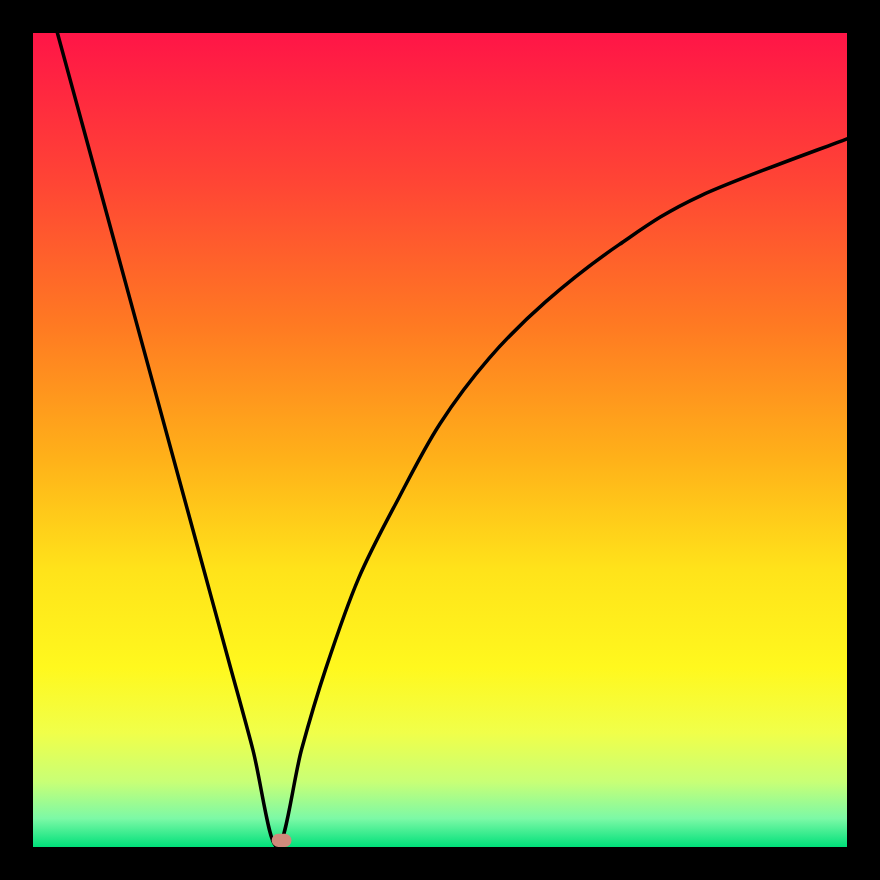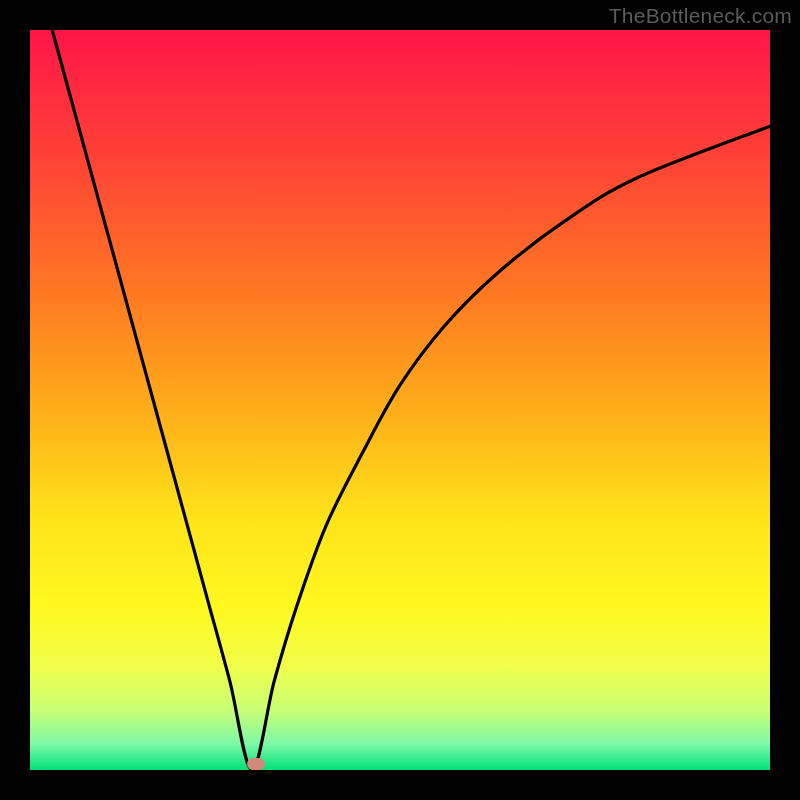--- a/index.html
+++ b/index.html
@@ -77,14 +77,13 @@
       <rect x="0" y="0" width="740" height="740" fill="url(#bgGrad)"></rect>
     </svg>
 
     <svg class="curve-layer" viewBox="0 0 740 740" preserveAspectRatio="none">
       <path id="curvePath" d="M 22.2 0 C 25.9 13.566666666666663 37 54.26666666666665 44.4 81.39999999999998 C 51.8 108.5333333333333 59.199999999999996 135.66666666666663 66.6 162.79999999999995 C 74 189.93333333333328 81.39999999999999 217.06666666666666 88.8 244.2 C 96.2 271.3333333333333 103.6 298.46666666666664 111 325.59999999999997 C 118.4 352.7333333333333 125.79999999999998 379.8666666666667 133.2 407 C 140.6 434.1333333333333 148 461.26666666666665 155.4 488.4 C 162.8 515.5333333333333 170.2 542.6666666666666 177.6 569.8 C 185 596.9333333333333 192.4 622.8333333333334 199.8 651.2 C 207.20000000000002 679.5666666666667 214.6 740 222 740 C 229.4 740 236.8 678.3333333333334 244.20000000000002 651.2 C 251.60000000000002 624.0666666666667 257.76666666666665 603.1 266.4 577.2 C 275.0333333333333 551.3000000000001 284.9 521.6999999999999 296 495.79999999999995 C 307.1 469.9 320.6666666666667 445.23333333333335 333 421.8 C 345.3333333333333 398.3666666666667 356.43333333333334 376.16666666666663 370 355.2 C 383.56666666666666 334.23333333333335 398.3666666666667 314.5 414.40000000000003 296 C 430.4333333333334 277.5 446.4666666666667 261.46666666666664 466.2 244.2 C 485.9333333333333 226.9333333333333 509.3666666666666 208.4333333333333 532.8 192.39999999999998 C 556.2333333333332 176.36666666666665 572.2666666666667 164.03333333333333 606.8 148 C 641.3333333333333 131.96666666666667 717.8 104.83333333333337 740 96.20000000000005" fill="none" stroke="#000000" stroke-width="3.2" stroke-linejoin="round" stroke-linecap="round"></path>
     </svg>
 
     <div class="marker" id="minMarker" style="left: 225.7px; top: 734.08px; background: rgb(207, 138, 123);"></div>
   </div>
 
-  <div class="watermark">TheBottleneck.com</div>
 </div>
 
 </body></html>

